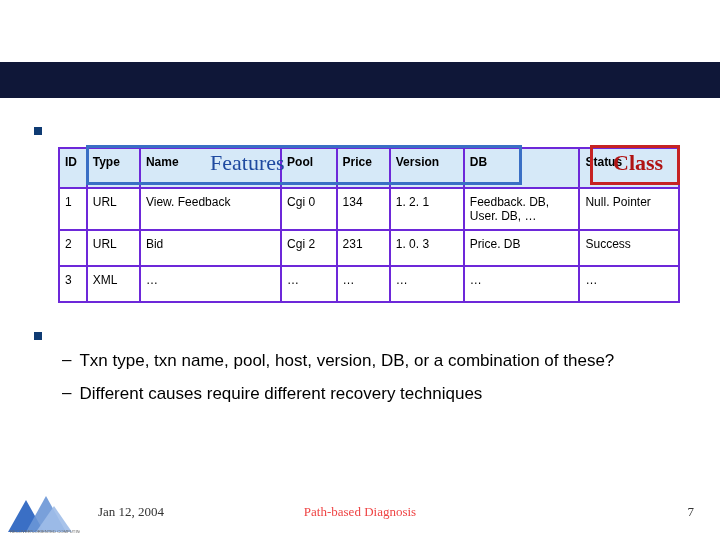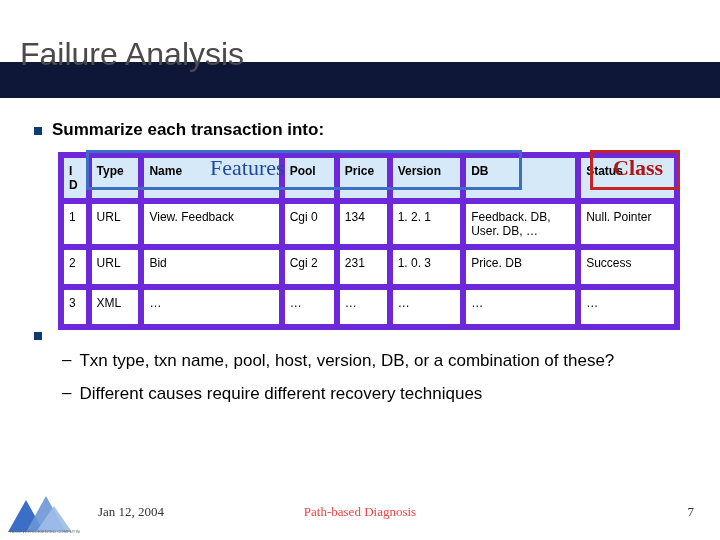--- a/index.html
+++ b/index.html
@@ -64,21 +64,21 @@
     width: 622px;
   }
   table {
     border-collapse: collapse;
     width: 100%;
     table-layout: fixed;
     font-size: 12px;
     font-family: Verdana, Arial, sans-serif;
   }
   th, td {
-    border: 6px solid #6d28d9;
+    border: 2px solid #6d28d9;
     padding: 6px 5px;
     text-align: left;
     vertical-align: top;
     overflow: hidden;
     word-wrap: break-word;
   }
   th {
     font-weight: bold;
     background: #d6e9f8;
     font-size: 12px;
@@ -188,26 +188,24 @@
     bottom: 6px;
     width: 74px;
     height: 42px;
   }
 </style>
 </head>
 <body>
 
 <div class="slide">
   <div class="title-bar"></div>
-  <div class="title">Failure Analysis</div>
 
   <div class="body">
     <div class="bullet-line">
       <div class="bullet-sq"></div>
-      <div class="b1">Summarize each transaction into:</div>
     </div>
 
     <div class="table-wrap">
       <div class="overlay overlay-features"></div>
       <div class="overlay overlay-class"></div>
       <div class="overlay-label label-features">Features</div>
       <div class="overlay-label label-class">Class</div>
 
       <table>
         <colgroup>

